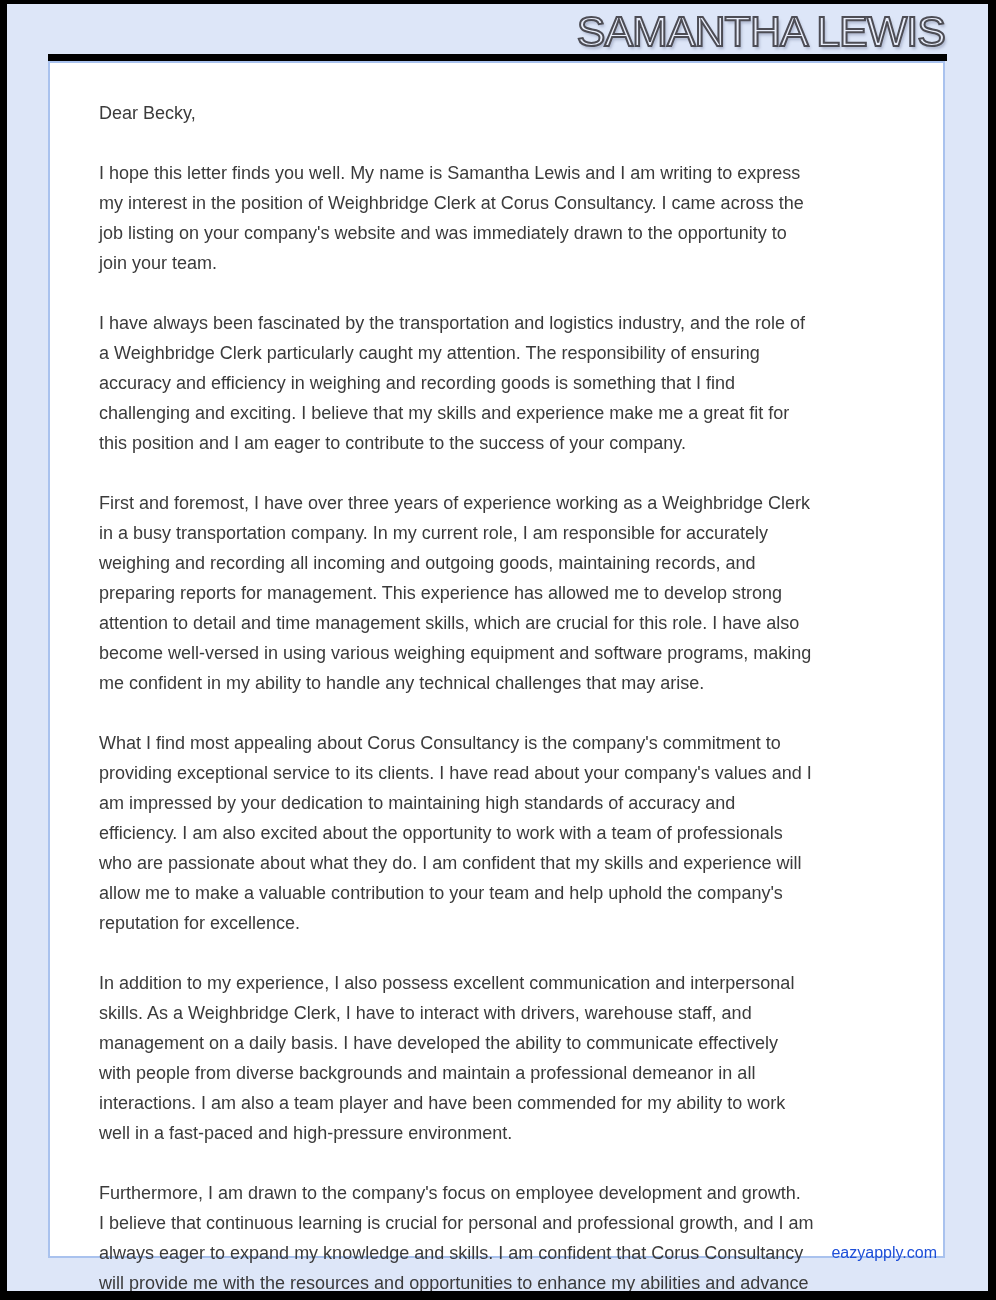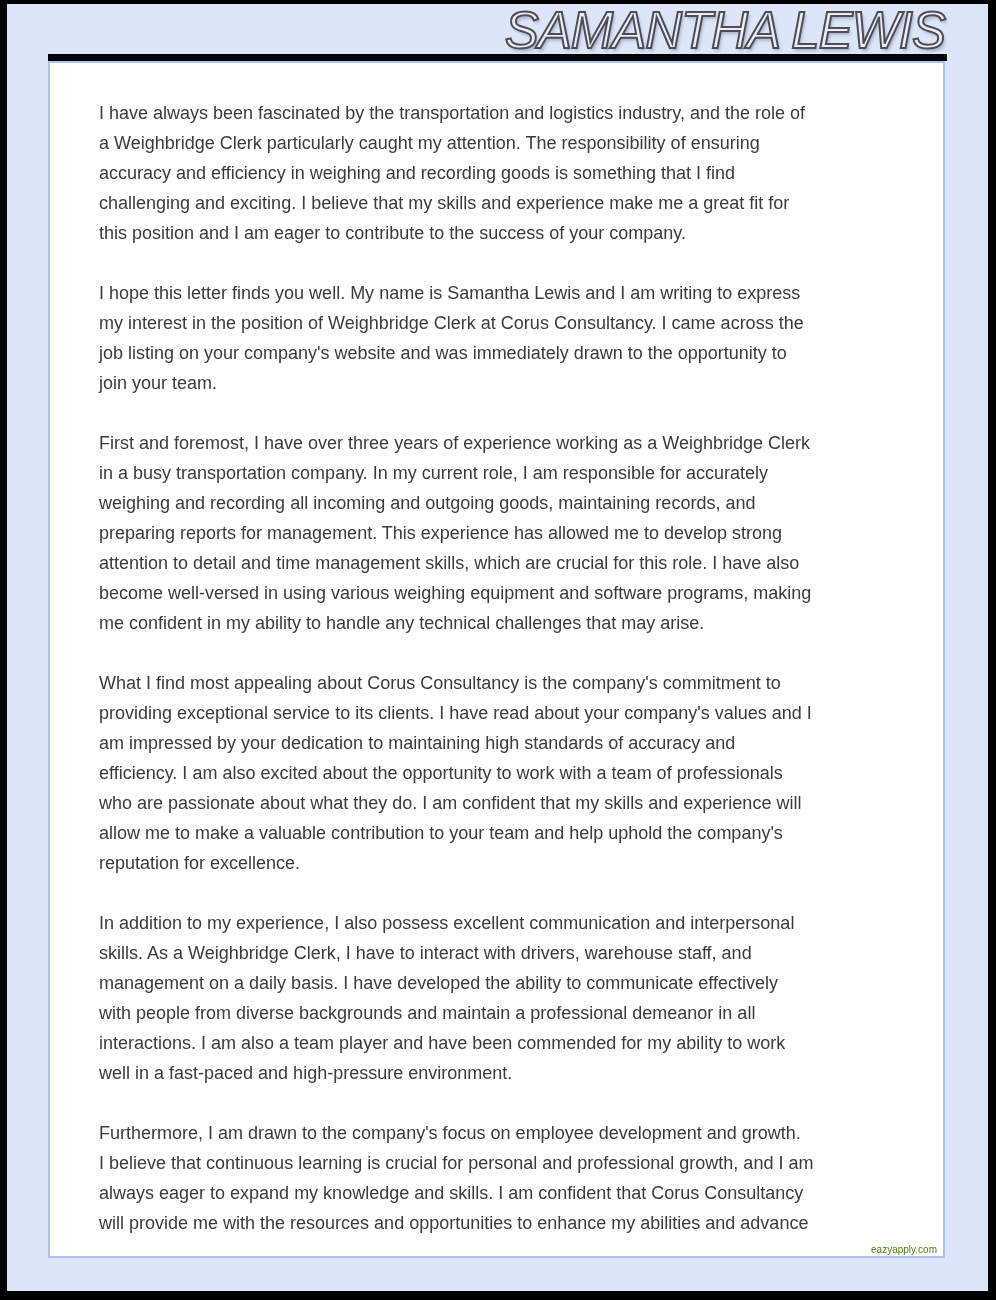--- a/index.html
+++ b/index.html
@@ -14,30 +14,29 @@
   .frame { position: absolute; background: #000; z-index: 6; }
   .frame-top    { left: 0; top: 0; width: 996px; height: 4px; }
   .frame-left   { left: 0; top: 0; width: 7px; height: 1300px; }
   .frame-right  { right: 0; top: 0; width: 8px; height: 1300px; }
   .frame-bottom { left: 0; bottom: 0; width: 996px; height: 9px; }
 
   
   .header-name {
     position: absolute;
     top: 7px; right: 51px;
-    font-size: 51px;
+    font-size: 43px;
     line-height: 48px;
     font-weight: 400;
     letter-spacing: -1px;
     color: #e9eefb;
     -webkit-text-stroke: 2px #4d4d55;
     text-shadow: 2px 3px 3px rgba(110,120,150,0.45);
     z-index: 2;
     white-space: nowrap;
-    font-style: italic;
   }
 
   
   .top-rule {
     position: absolute;
     left: 48px; top: 54px;
     width: 899px; height: 7px;
     background: #000;
     z-index: 3;
   }
@@ -65,44 +64,45 @@
   .letter-body p.para {
     margin: 0 0 30px 0;
     white-space: pre;
   }
 
   
   .watermark {
     position: absolute;
     right: 59px; top: 1244px;
     z-index: 2;
-    font-size: 10px;
-    color: #4d7c0f;
+    font-size: 16px;
+    color: #1d4ed8;
     white-space: nowrap;
   }
 </style>
 </head>
 <body>
 
 <div class="header-name">SAMANTHA LEWIS</div>
 
 <div class="top-rule"></div>
 
 <div class="sheet"></div>
 
 <div class="letter-body">
+    <p class="para">Dear Becky,</p>
+    <p class="para">I hope this letter finds you well. My name is Samantha Lewis and I am writing to express
+my interest in the position of Weighbridge Clerk at Corus Consultancy. I came across the
+job listing on your company's website and was immediately drawn to the opportunity to
+join your team.</p>
     <p class="para">I have always been fascinated by the transportation and logistics industry, and the role of
 a Weighbridge Clerk particularly caught my attention. The responsibility of ensuring
 accuracy and efficiency in weighing and recording goods is something that I find
 challenging and exciting. I believe that my skills and experience make me a great fit for
 this position and I am eager to contribute to the success of your company.</p>
-    <p class="para">I hope this letter finds you well. My name is Samantha Lewis and I am writing to express
-my interest in the position of Weighbridge Clerk at Corus Consultancy. I came across the
-job listing on your company's website and was immediately drawn to the opportunity to
-join your team.</p>
     <p class="para">First and foremost, I have over three years of experience working as a Weighbridge Clerk
 in a busy transportation company. In my current role, I am responsible for accurately
 weighing and recording all incoming and outgoing goods, maintaining records, and
 preparing reports for management. This experience has allowed me to develop strong
 attention to detail and time management skills, which are crucial for this role. I have also
 become well-versed in using various weighing equipment and software programs, making
 me confident in my ability to handle any technical challenges that may arise.</p>
     <p class="para">What I find most appealing about Corus Consultancy is the company's commitment to
 providing exceptional service to its clients. I have read about your company's values and I
 am impressed by your dedication to maintaining high standards of accuracy and

